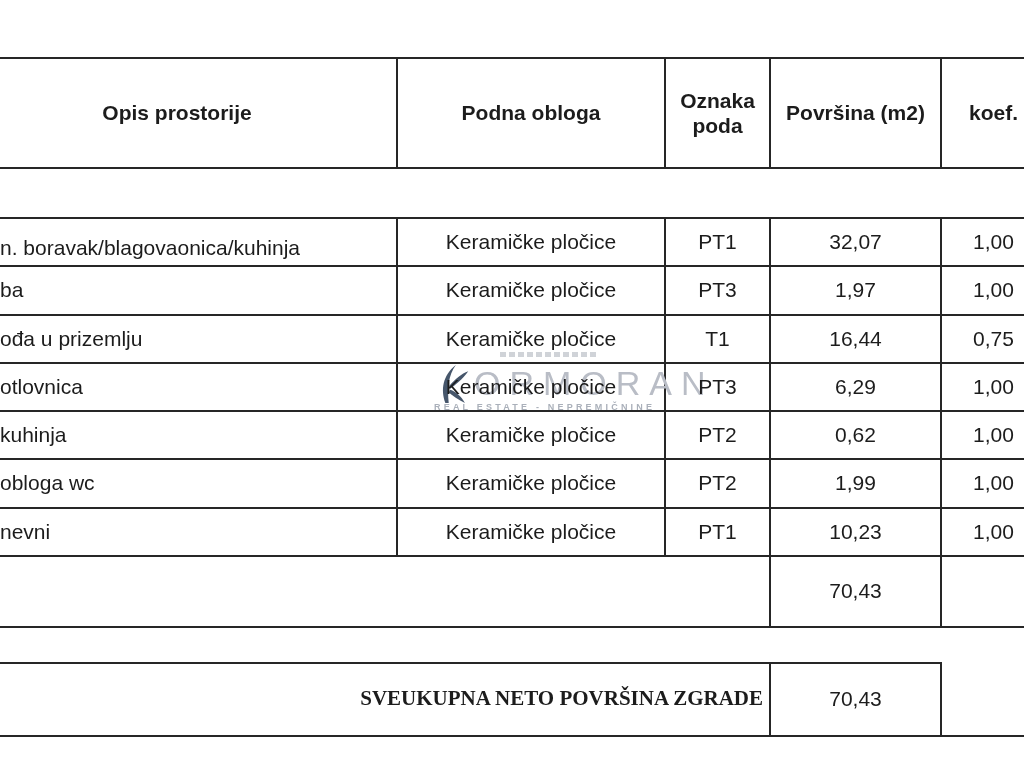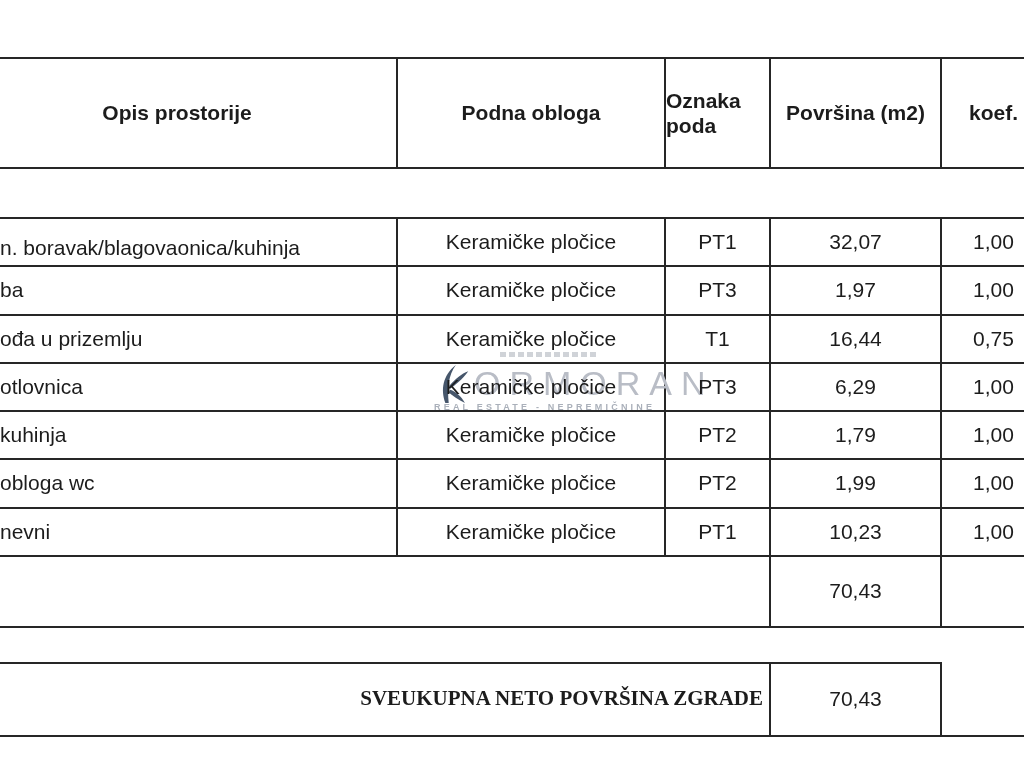--- a/index.html
+++ b/index.html
@@ -9,21 +9,21 @@
   }
   .hline{position:absolute;height:2px;background:#262626;}
   .vline{position:absolute;width:2px;background:#262626;}
   .cell{
     position:absolute;display:flex;align-items:center;justify-content:center;
     font-size:21px;line-height:1.2;white-space:nowrap;z-index:3;
   }
   .cell.bold{font-weight:bold;}
   .cell.left{justify-content:flex-start;}
   .cell.right{justify-content:flex-end;font-family:Liberation Serif, serif;}
-  .cell.wrap{white-space:normal;text-align:left;}
+  .cell.wrap{white-space:normal;text-align:center;}
   
   #watermark{position:absolute;left:430px;top:348px;width:240px;height:70px;z-index:1;}
   #wm-logo{position:absolute;left:4px;top:16px;width:38px;height:40px;}
   #wm-name{
     position:absolute;left:44px;top:16px;font-size:34px;font-weight:500;
     letter-spacing:9px;color:#b9bdc6;white-space:nowrap;
   }
   #wm-tagline{
     position:absolute;left:4px;top:54px;font-size:9px;font-weight:bold;
     letter-spacing:3.2px;color:#aab0ba;white-space:nowrap;
@@ -104,21 +104,21 @@
     <div class="cell" style="left:398px;top:364px;width:266px;height:46px">Keramičke pločice</div>
     <div class="cell" style="left:666px;top:364px;width:103px;height:46px">PT3</div>
     <div class="cell" style="left:771px;top:364px;width:169px;height:46px">6,29</div>
     <div class="cell" style="left:942px;top:364px;width:103px;height:46px">1,00</div>
   </div>
 
   <div>
     <div class="cell left" style="left:0;top:412px;width:394px;height:46px">kuhinja</div>
     <div class="cell" style="left:398px;top:412px;width:266px;height:46px">Keramičke pločice</div>
     <div class="cell" style="left:666px;top:412px;width:103px;height:46px">PT2</div>
-    <div class="cell" style="left:771px;top:412px;width:169px;height:46px">1,79</div>
+    <div class="cell" style="left:771px;top:412px;width:169px;height:46px">0,62</div>
     <div class="cell" style="left:942px;top:412px;width:103px;height:46px">1,00</div>
   </div>
 
   <div>
     <div class="cell left" style="left:0;top:460px;width:394px;height:46px">obloga wc</div>
     <div class="cell" style="left:398px;top:460px;width:266px;height:46px">Keramičke pločice</div>
     <div class="cell" style="left:666px;top:460px;width:103px;height:46px">PT2</div>
     <div class="cell" style="left:771px;top:460px;width:169px;height:46px">1,99</div>
     <div class="cell" style="left:942px;top:460px;width:103px;height:46px">1,00</div>
   </div>

